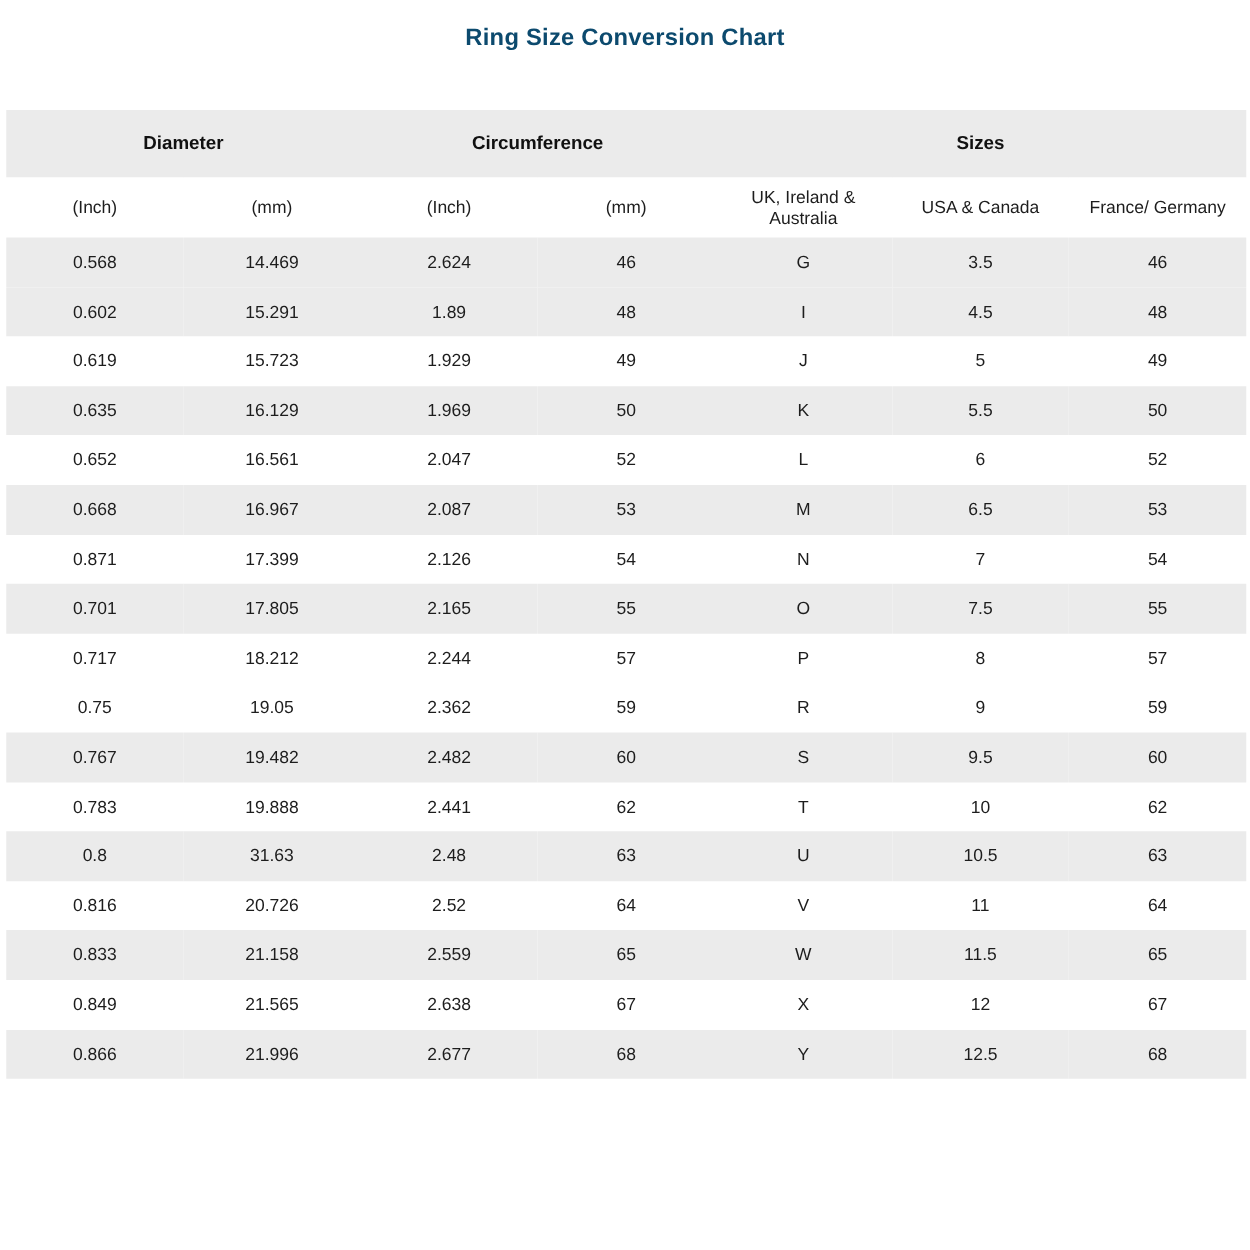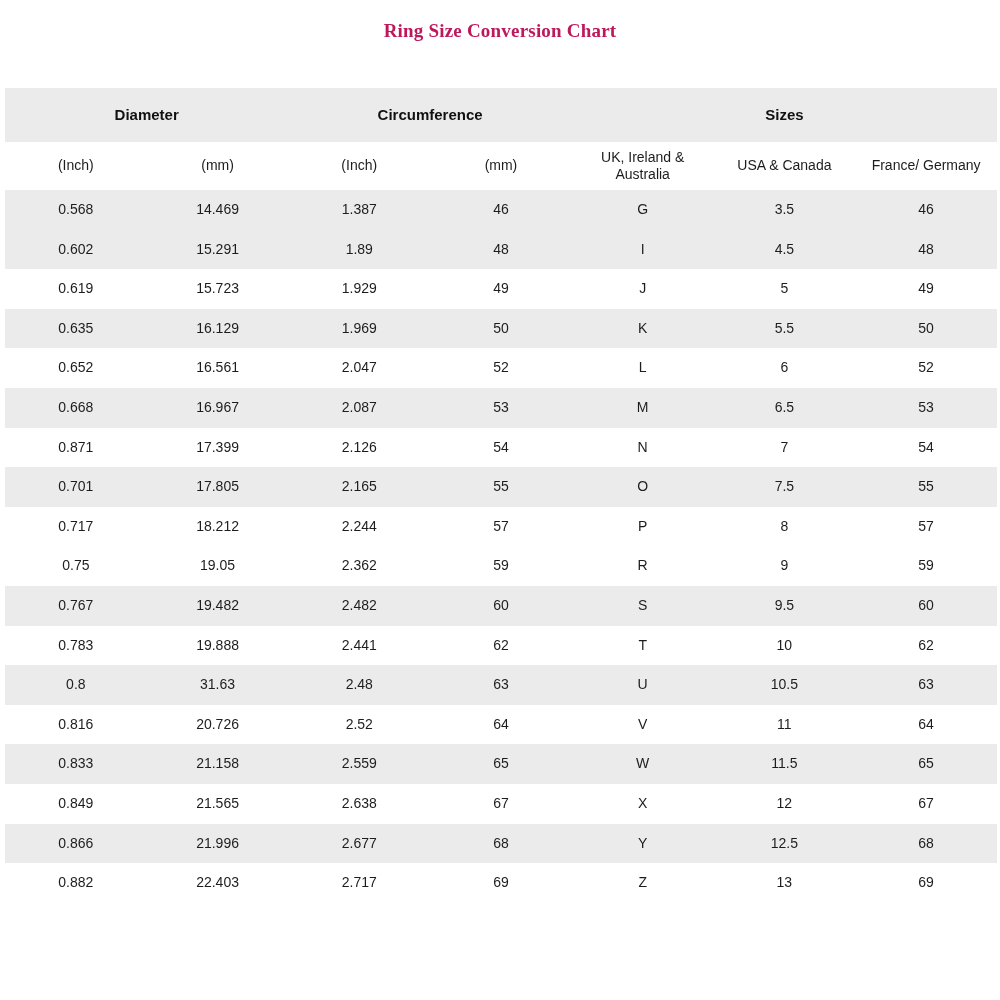--- a/index.html
+++ b/index.html
@@ -12,23 +12,22 @@
     overflow: hidden;
   }
   .page-title {
     position: absolute;
     top: 20px;
     left: 0;
     width: 1000px;
     text-align: center;
     font-size: 19px;
     font-weight: bold;
-    color: #be185d;
+    color: #0c4a6e;
     letter-spacing: 0.2px;
-    font-family: Liberation Serif, serif;
   }
   table.conversion-table {
     position: absolute;
     top: 88px;
     left: 5px;
     width: 992px;
     border-collapse: collapse;
     table-layout: fixed;
     font-size: 14px;
   }
@@ -84,21 +83,21 @@
       <th>(mm)</th>
       <th>UK, Ireland &amp; Australia</th>
       <th>USA &amp; Canada</th>
       <th>France/ Germany</th>
     </tr>
   </thead>
   <tbody>
       <tr class="stripe">
         <td>0.568</td>
         <td>14.469</td>
-        <td>1.387</td>
+        <td>2.624</td>
         <td>46</td>
         <td>G</td>
         <td>3.5</td>
         <td>46</td>
       </tr>
       <tr class="stripe">
         <td>0.602</td>
         <td>15.291</td>
         <td>1.89</td>
         <td>48</td>
@@ -234,23 +233,14 @@
       </tr>
       <tr class="stripe">
         <td>0.866</td>
         <td>21.996</td>
         <td>2.677</td>
         <td>68</td>
         <td>Y</td>
         <td>12.5</td>
         <td>68</td>
       </tr>
-      <tr>
-        <td>0.882</td>
-        <td>22.403</td>
-        <td>2.717</td>
-        <td>69</td>
-        <td>Z</td>
-        <td>13</td>
-        <td>69</td>
-      </tr>
     </tbody>
 </table>
 
 </body></html>

